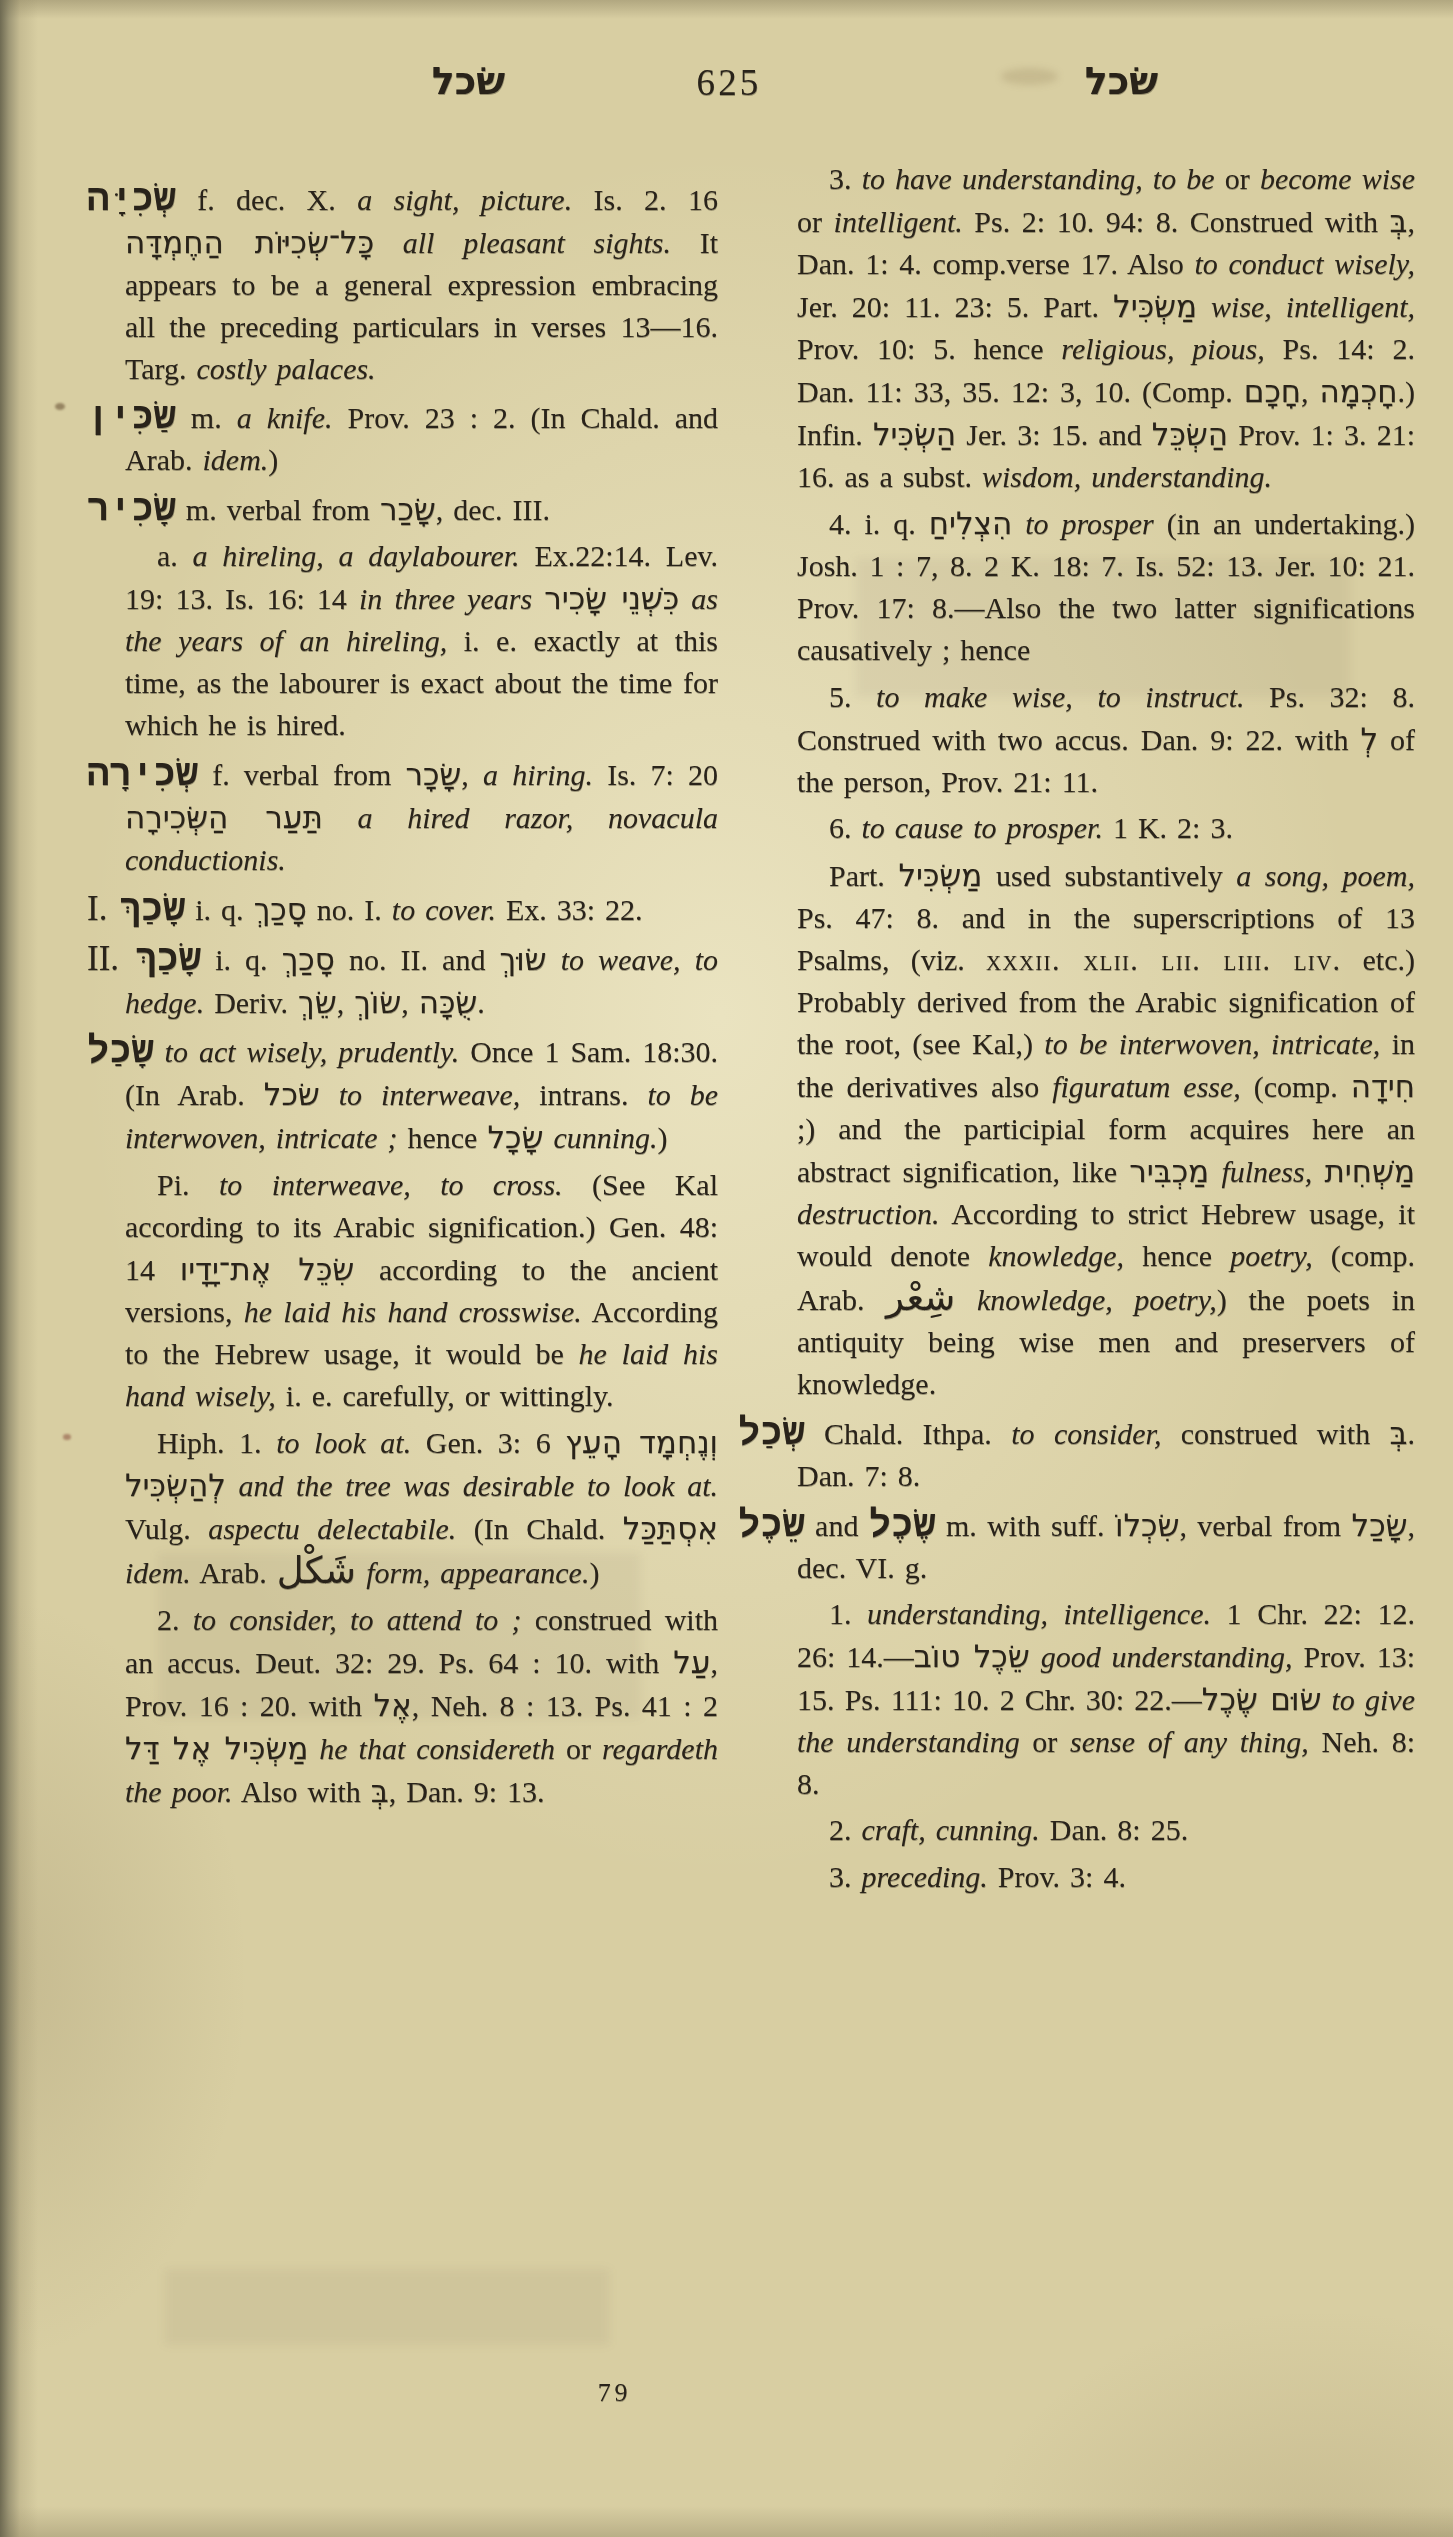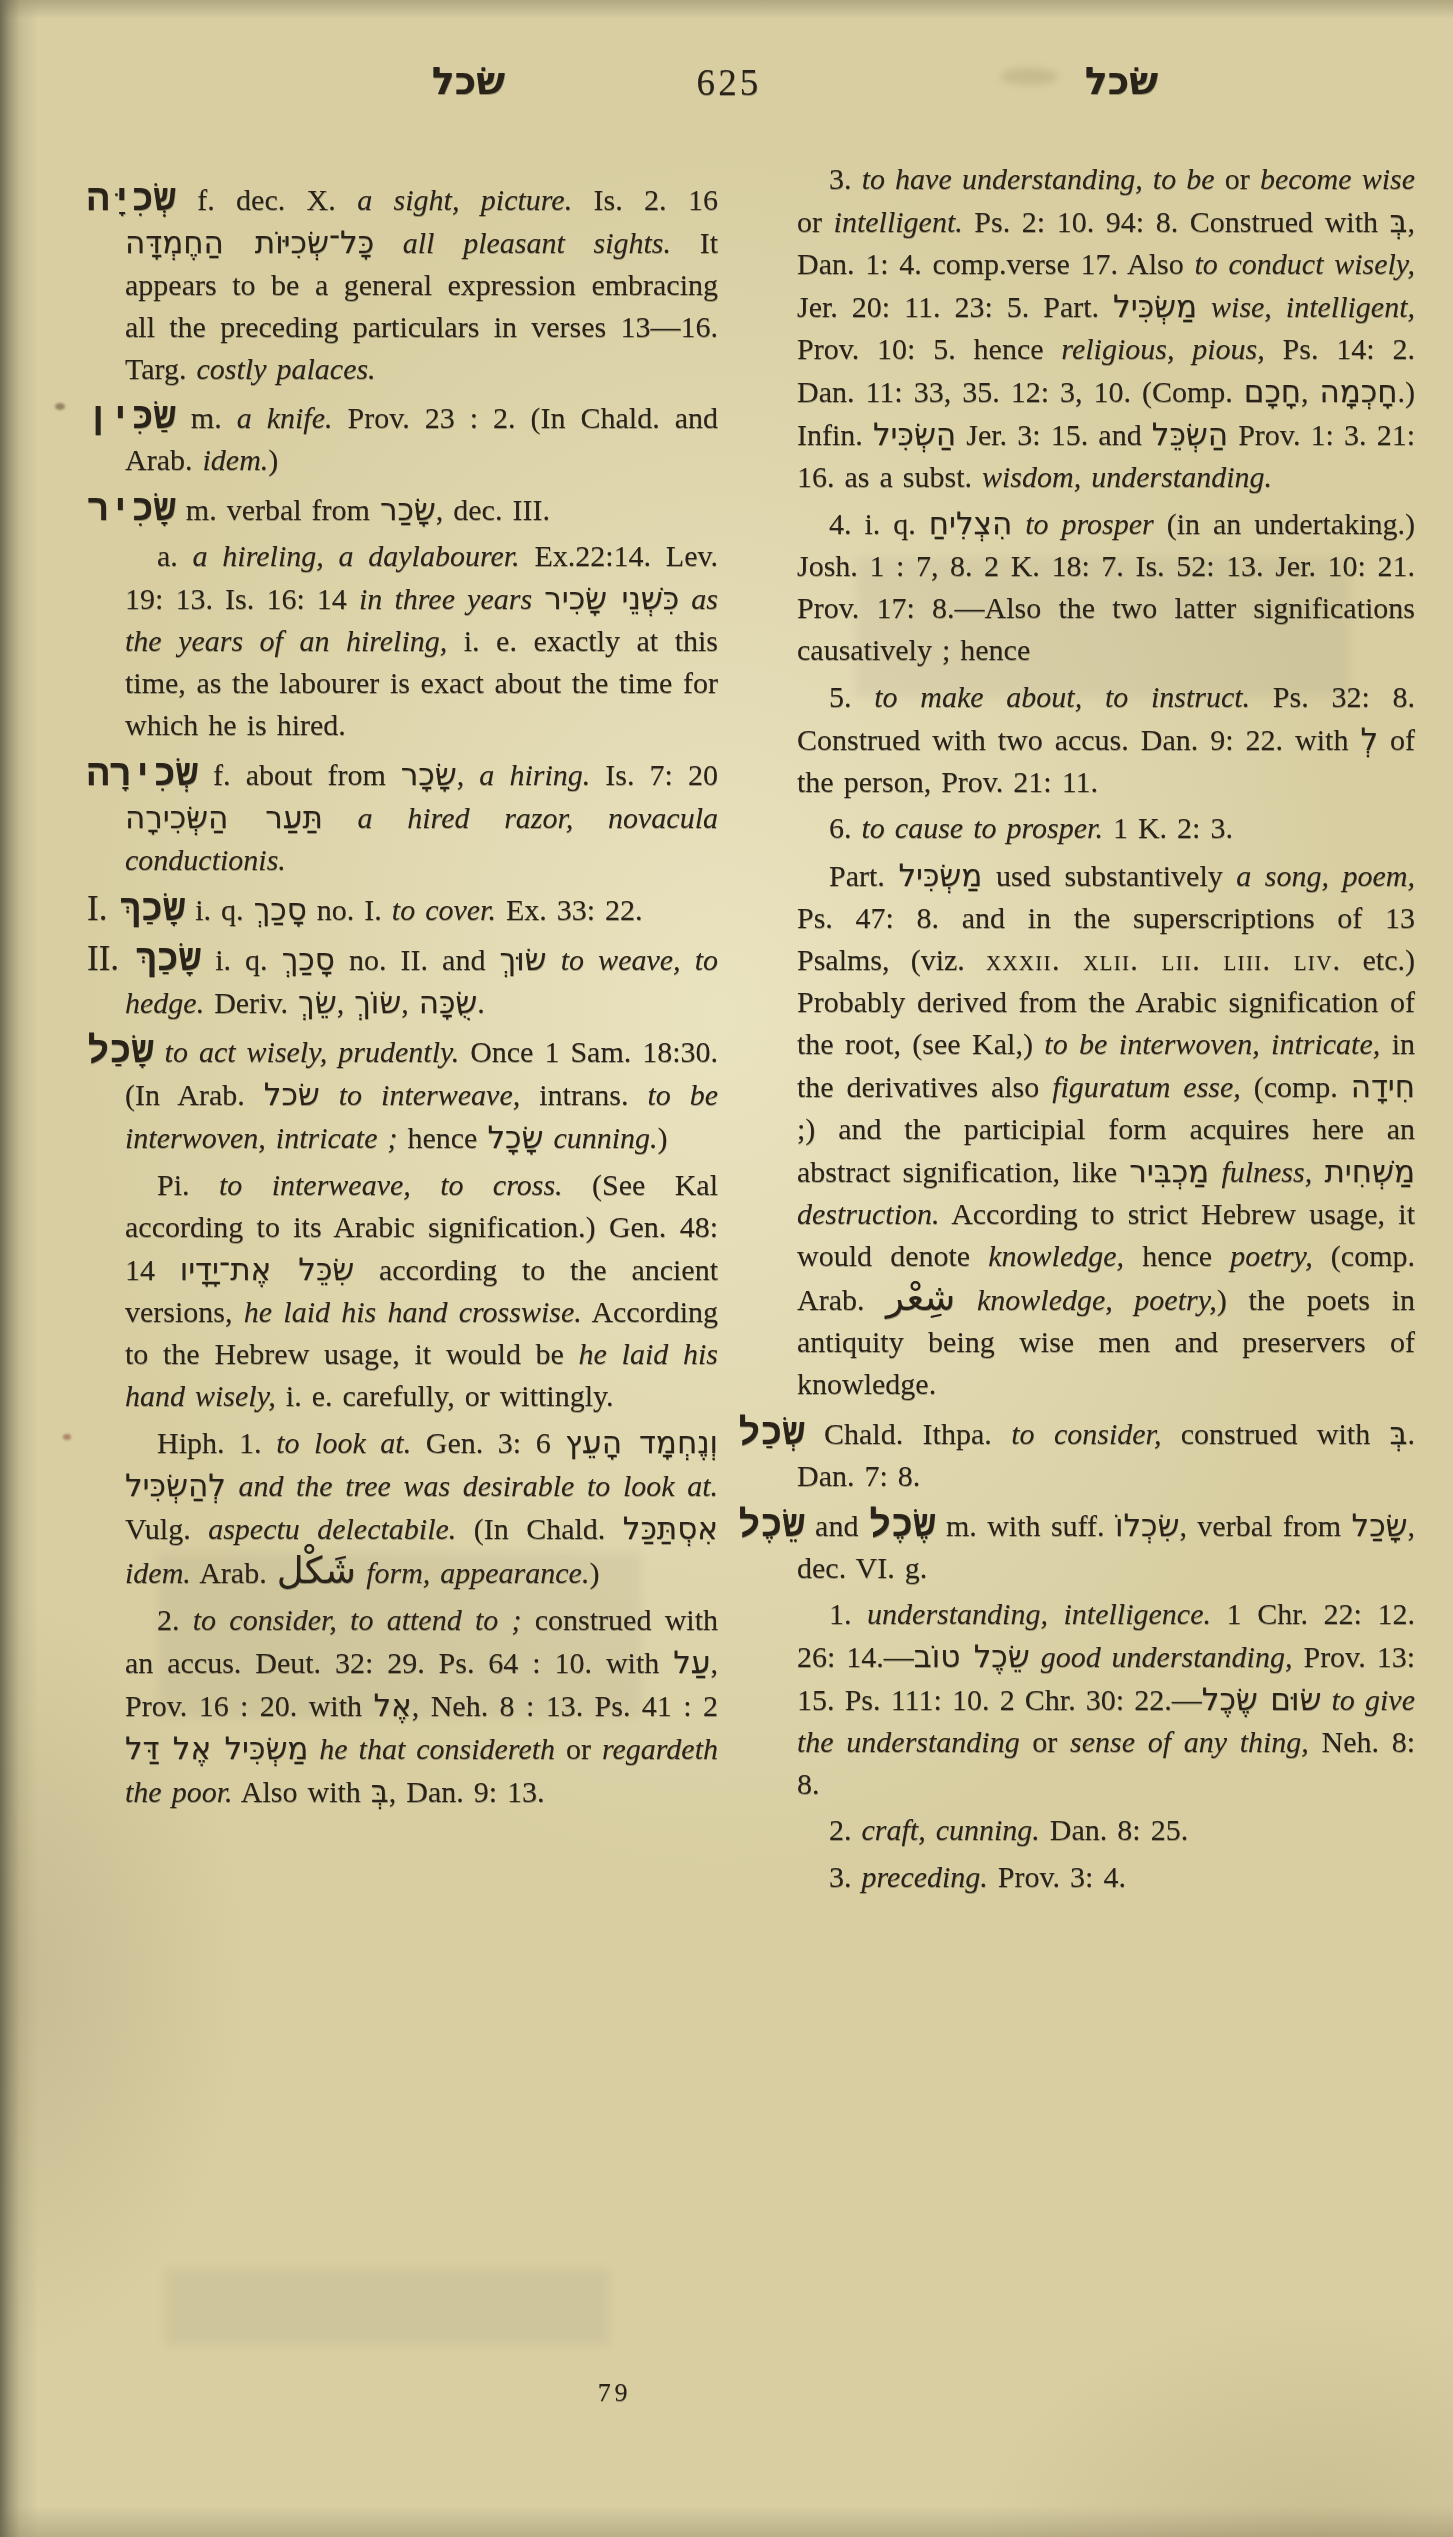--- a/index.html
+++ b/index.html
@@ -74,33 +74,33 @@
 
   <span class="runhead lft">שׂכל</span>
   <span class="pagenum">625</span>
   <span class="runhead rgt">שׂכל</span>
 
   <div class="col left">
     <p class="blk hang"><span class="hwd">שְׂכִיָּה</span><span> f. dec. X. </span><span class="it">a sight, picture.</span><span> Is. 2. 16 </span><span class="hb">כָּל־שְׂכִיּוֹת הַחֶמְדָּה</span><span> </span><span class="it">all pleasant sights.</span><span> It appears to be a general expression embracing all the preceding particulars in verses 13—16. Targ. </span><span class="it">costly palaces.</span></p>
     <p class="blk hang"><span class="hwd">שַׂכִּין</span><span> m. </span><span class="it">a knife.</span><span> Prov. 23 : 2. (In Chald. and Arab. </span><span class="it">idem.</span><span>)</span></p>
     <p class="blk hang"><span class="hwd">שָׂכִיר</span><span> m. verbal from </span><span class="hb">שָׂכַר</span><span>, dec. III.</span></p>
     <p class="blk sub"><span>a. </span><span class="it">a hireling, a daylabourer.</span><span> Ex.22:14. Lev. 19: 13. Is. 16: 14 </span><span class="it">in three years</span><span> </span><span class="hb">כִּשְׁנֵי שָׂכִיר</span><span> </span><span class="it">as the years of an hireling,</span><span> i. e. exactly at this time, as the labourer is exact about the time for which he is hired.</span></p>
-    <p class="blk hang"><span class="hwd">שְׂכִירָה</span><span> f. about from </span><span class="hb">שָׂכָר</span><span>, </span><span class="it">a hiring.</span><span> Is. 7: 20 </span><span class="hb">תַּעַר הַשְּׂכִירָה</span><span> </span><span class="it">a hired razor, novacula conductionis.</span></p>
+    <p class="blk hang"><span class="hwd">שְׂכִירָה</span><span> f. verbal from </span><span class="hb">שָׂכָר</span><span>, </span><span class="it">a hiring.</span><span> Is. 7: 20 </span><span class="hb">תַּעַר הַשְּׂכִירָה</span><span> </span><span class="it">a hired razor, novacula conductionis.</span></p>
     <p class="blk hang"><span class="prn">I. </span><span class="hwd">שָׂכַךְ</span><span> i. q. </span><span class="hb">סָכַךְ</span><span> no. I. </span><span class="it">to cover.</span><span> Ex. 33: 22.</span></p>
     <p class="blk hang"><span class="prn">II. </span><span class="hwd">שָׂכַךְ</span><span> i. q. </span><span class="hb">סָכַךְ</span><span> no. II. and </span><span class="hb">שׂוּךְ</span><span> </span><span class="it">to weave, to hedge.</span><span> Deriv. </span><span class="hb hiso">שֵׂךְ</span><span>, </span><span class="hb hiso">שׂוֹךְ</span><span>, </span><span class="hb hiso">שֻׂכָּה</span><span>.</span></p>
     <p class="blk hang"><span class="hwd">שָׂכַל</span><span> </span><span class="it">to act wisely, prudently.</span><span> Once 1 Sam. 18:30. (In Arab. </span><span class="hb">שׂכל</span><span> </span><span class="it">to interweave,</span><span> intrans. </span><span class="it">to be interwoven, intricate ;</span><span> hence </span><span class="hb">שָׂכָל</span><span> </span><span class="it">cunning.</span><span>)</span></p>
     <p class="blk sub"><span>Pi. </span><span class="it">to interweave, to cross.</span><span> (See Kal according to its Arabic signification.) Gen. 48: 14 </span><span class="hb">שִׂכֵּל אֶת־יָדָיו</span><span> according to the ancient versions, </span><span class="it">he laid his hand crosswise.</span><span> According to the Hebrew usage, it would be </span><span class="it">he laid his hand wisely,</span><span> i. e. carefully, or wittingly.</span></p>
     <p class="blk sub"><span>Hiph. 1. </span><span class="it">to look at.</span><span> Gen. 3: 6 </span><span class="hb">וְנֶחְמָד הָעֵץ לְהַשְׂכִּיל</span><span> </span><span class="it">and the tree was desirable to look at.</span><span> Vulg. </span><span class="it">aspectu delectabile.</span><span> (In Chald. </span><span class="hb">אִסְתַּכַּל</span><span> </span><span class="it">idem.</span><span> Arab. </span><span class="arb">شَكْل</span><span> </span><span class="it">form, appearance.</span><span>)</span></p>
     <p class="blk sub"><span>2. </span><span class="it">to consider, to attend to ;</span><span> construed with an accus. Deut. 32: 29. Ps. 64 : 10. with </span><span class="hb">עַל</span><span>, Prov. 16 : 20. with </span><span class="hb">אֶל</span><span>, Neh. 8 : 13. Ps. 41 : 2 </span><span class="hb">מַשְׂכִּיל אֶל דַּל</span><span> </span><span class="it">he that considereth</span><span> or </span><span class="it">regardeth the poor.</span><span> Also with </span><span class="hb">בְּ</span><span>, Dan. 9: 13.</span></p>
   </div>
 
   <div class="col right">
     <p class="blk sub"><span>3. </span><span class="it">to have understanding, to be</span><span> or </span><span class="it">become wise</span><span> or </span><span class="it">intelligent.</span><span> Ps. 2: 10. 94: 8. Construed with </span><span class="hb">בְּ</span><span>, Dan. 1: 4. comp.verse 17. Also </span><span class="it">to conduct wisely,</span><span> Jer. 20: 11. 23: 5. Part. </span><span class="hb">מַשְׂכִּיל</span><span> </span><span class="it">wise, intelligent,</span><span> Prov. 10: 5. hence </span><span class="it">religious, pious,</span><span> Ps. 14: 2. Dan. 11: 33, 35. 12: 3, 10. (Comp. </span><span class="hb hiso">חָכָם</span><span>, </span><span class="hb hiso">חָכְמָה</span><span>.) Infin. </span><span class="hb">הַשְׂכִּיל</span><span> Jer. 3: 15. and </span><span class="hb">הַשְׂכֵּל</span><span> Prov. 1: 3. 21: 16. as a subst. </span><span class="it">wisdom, understanding.</span></p>
     <p class="blk sub"><span>4. i. q. </span><span class="hb">הִצְלִיחַ</span><span> </span><span class="it">to prosper</span><span> (in an undertaking.) Josh. 1 : 7, 8. 2 K. 18: 7. Is. 52: 13. Jer. 10: 21. Prov. 17: 8.—Also the two latter significations causatively ; hence</span></p>
-    <p class="blk sub"><span>5. </span><span class="it">to make about, to instruct.</span><span> Ps. 32: 8. Construed with two accus. Dan. 9: 22. with </span><span class="hb">לְ</span><span> of the person, Prov. 21: 11.</span></p>
+    <p class="blk sub"><span>5. </span><span class="it">to make wise, to instruct.</span><span> Ps. 32: 8. Construed with two accus. Dan. 9: 22. with </span><span class="hb">לְ</span><span> of the person, Prov. 21: 11.</span></p>
     <p class="blk sub"><span>6. </span><span class="it">to cause to prosper.</span><span> 1 K. 2: 3.</span></p>
     <p class="blk sub"><span>Part. </span><span class="hb">מַשְׂכִּיל</span><span> used substantively </span><span class="it">a song, poem,</span><span> Ps. 47: 8. and in the superscriptions of 13 Psalms, (viz. </span><span class="scp">xxxii. xlii. lii. liii. liv.</span><span> etc.) Probably derived from the Arabic signification of the root, (see Kal,) </span><span class="it">to be interwoven, intricate,</span><span> in the derivatives also </span><span class="it">figuratum esse,</span><span> (comp. </span><span class="hb">חִידָה</span><span> ;) and the participial form acquires here an abstract signification, like </span><span class="hb">מַכְבִּיר</span><span> </span><span class="it">fulness,</span><span> </span><span class="hb">מַשְׁחִית</span><span> </span><span class="it">destruction.</span><span> According to strict Hebrew usage, it would denote </span><span class="it">knowledge,</span><span> hence </span><span class="it">poetry,</span><span> (comp. Arab. </span><span class="arb">شِعْر</span><span> </span><span class="it">knowledge, poetry,</span><span>) the poets in antiquity being wise men and preservers of knowledge.</span></p>
     <p class="blk hang"><span class="hwd">שְׂכַל</span><span> Chald. Ithpa. </span><span class="it">to consider,</span><span> construed with </span><span class="hb">בְּ</span><span>. Dan. 7: 8.</span></p>
     <p class="blk hang"><span class="hwd">שֵׂכֶל</span><span> and </span><span class="hwd">שֶׂכֶל</span><span> m. with suff. </span><span class="hb">שִׂכְלוֹ</span><span>, verbal from </span><span class="hb">שָׂכַל</span><span>, dec. VI. g.</span></p>
     <p class="blk sub"><span>1. </span><span class="it">understanding, intelligence.</span><span> 1 Chr. 22: 12. 26: 14.—</span><span class="hb">שֵׂכֶל טוֹב</span><span> </span><span class="it">good understanding,</span><span> Prov. 13: 15. Ps. 111: 10. 2 Chr. 30: 22.—</span><span class="hb">שׂוּם שֶׂכֶל</span><span> </span><span class="it">to give the understanding</span><span> or </span><span class="it">sense of any thing,</span><span> Neh. 8: 8.</span></p>
     <p class="blk sub"><span>2. </span><span class="it">craft, cunning.</span><span> Dan. 8: 25.</span></p>
     <p class="blk sub"><span>3. </span><span class="it">preceding.</span><span> Prov. 3: 4.</span></p>
   </div>
 
   <span class="sig">79</span>

